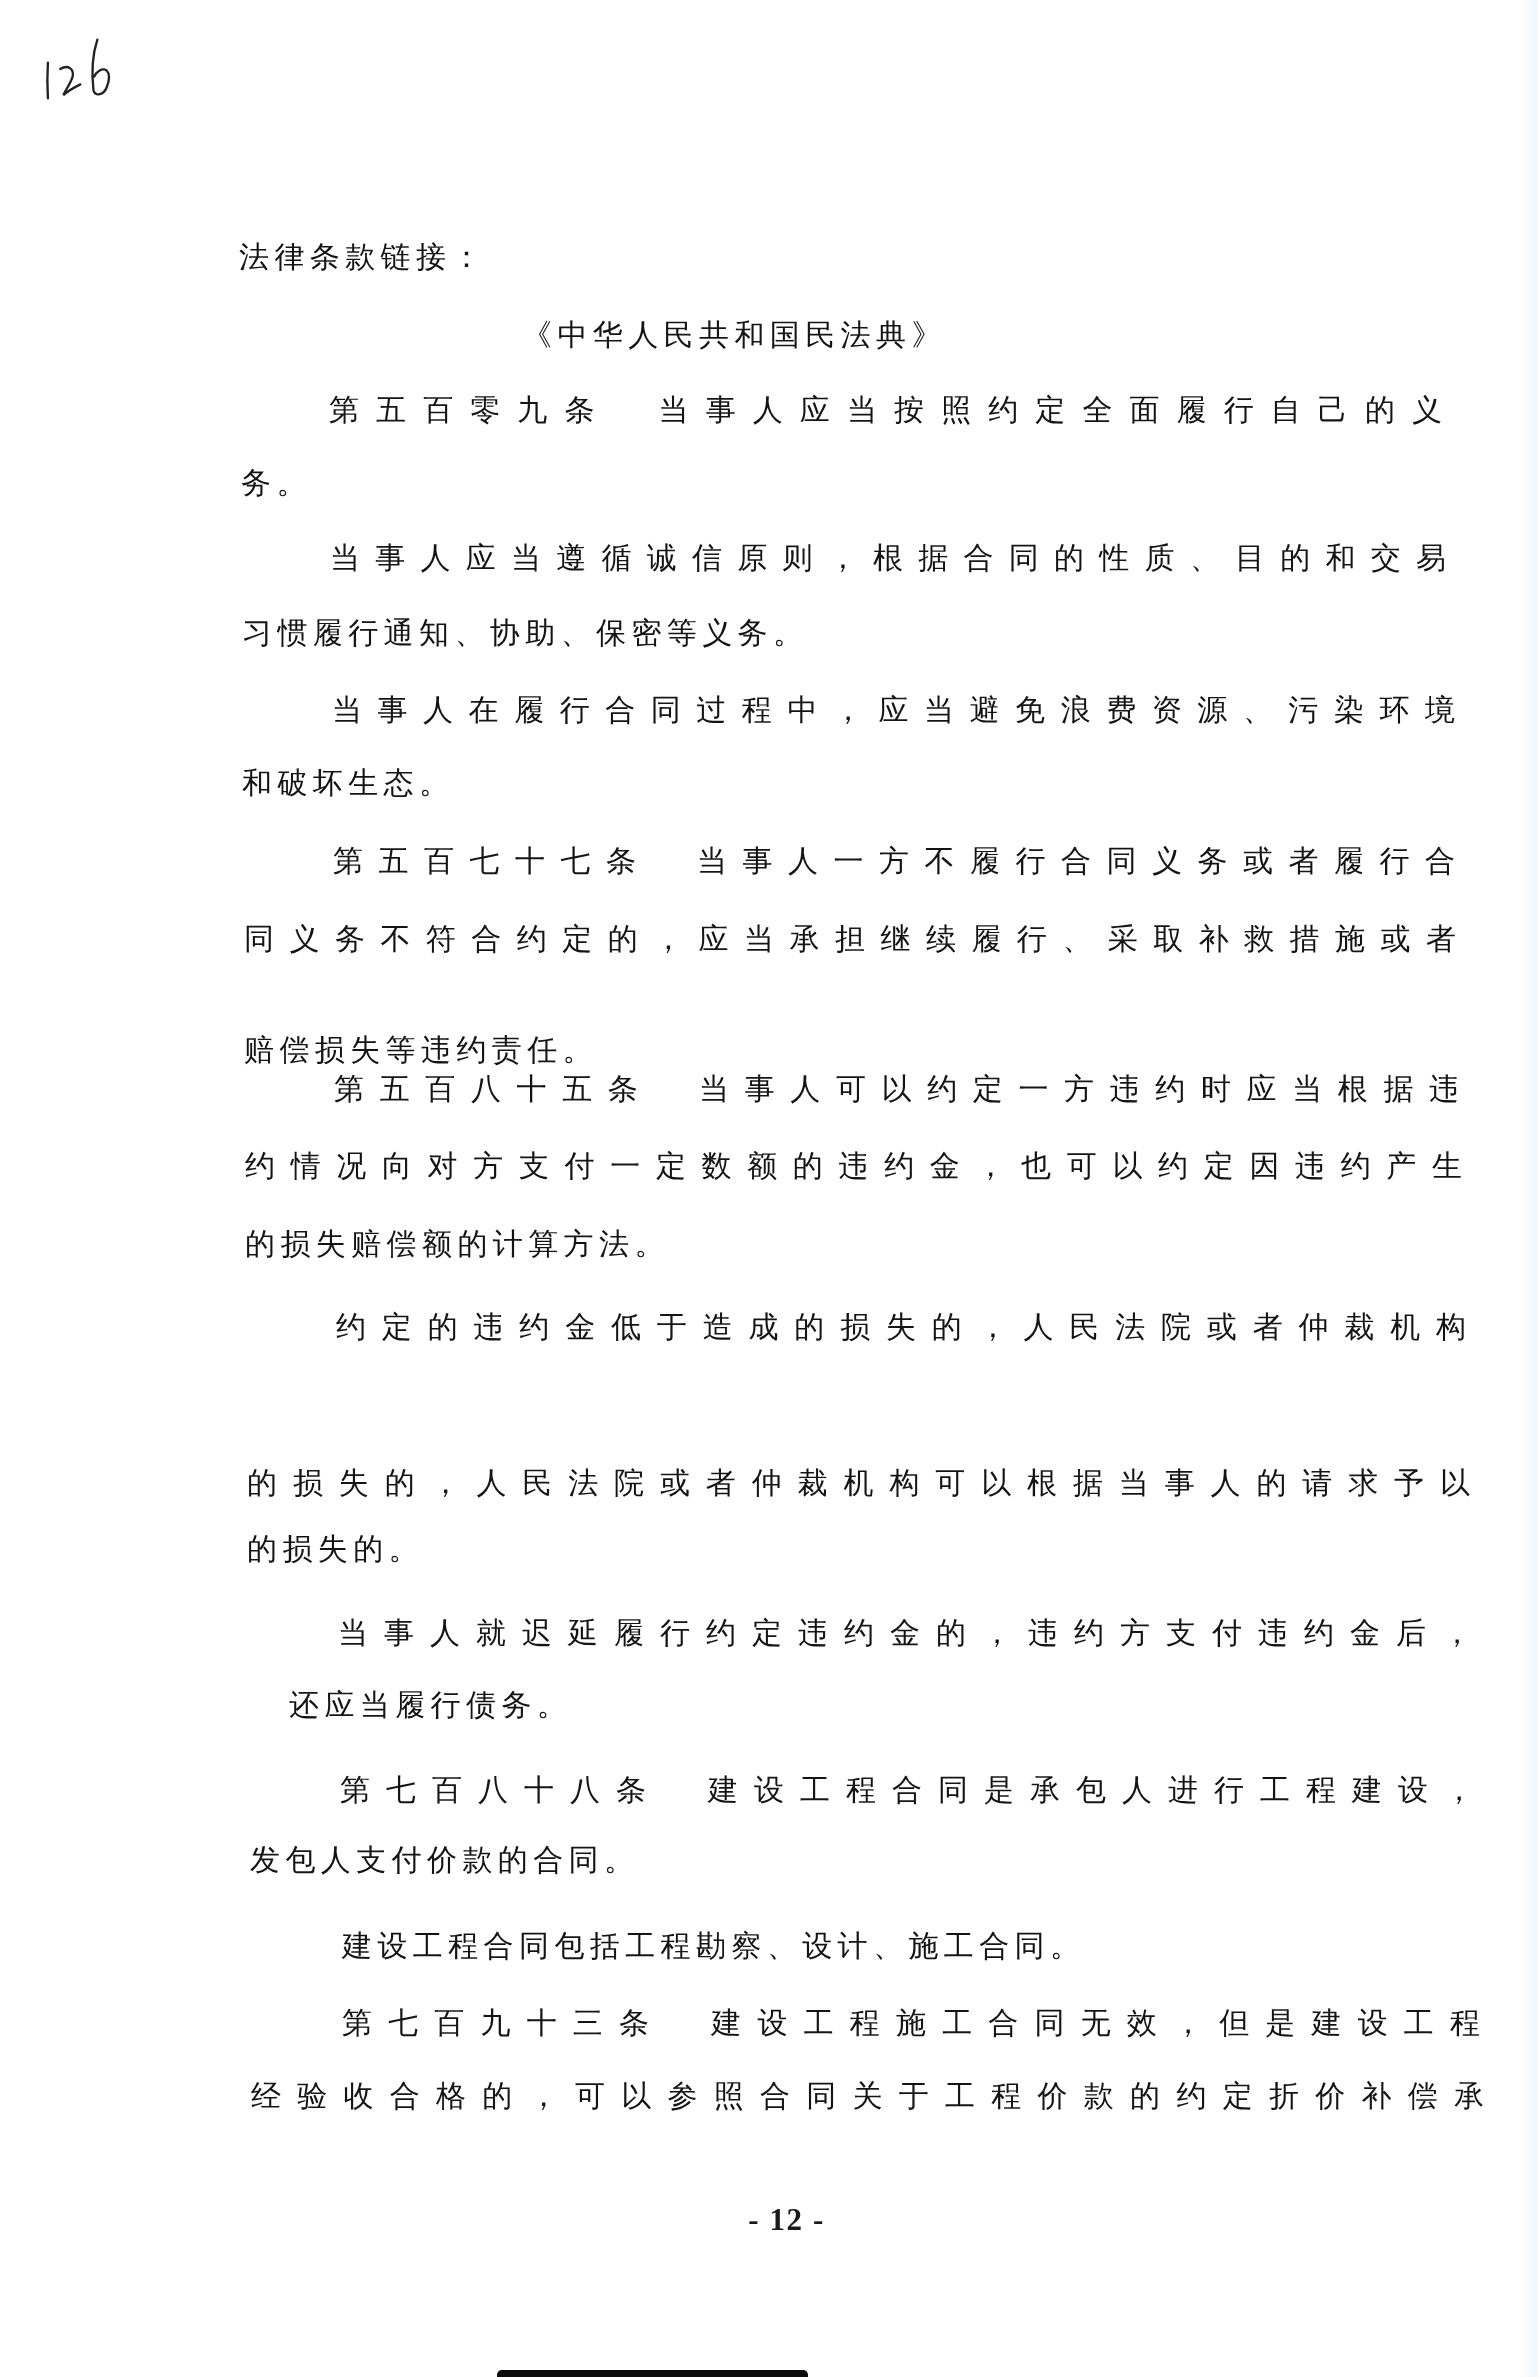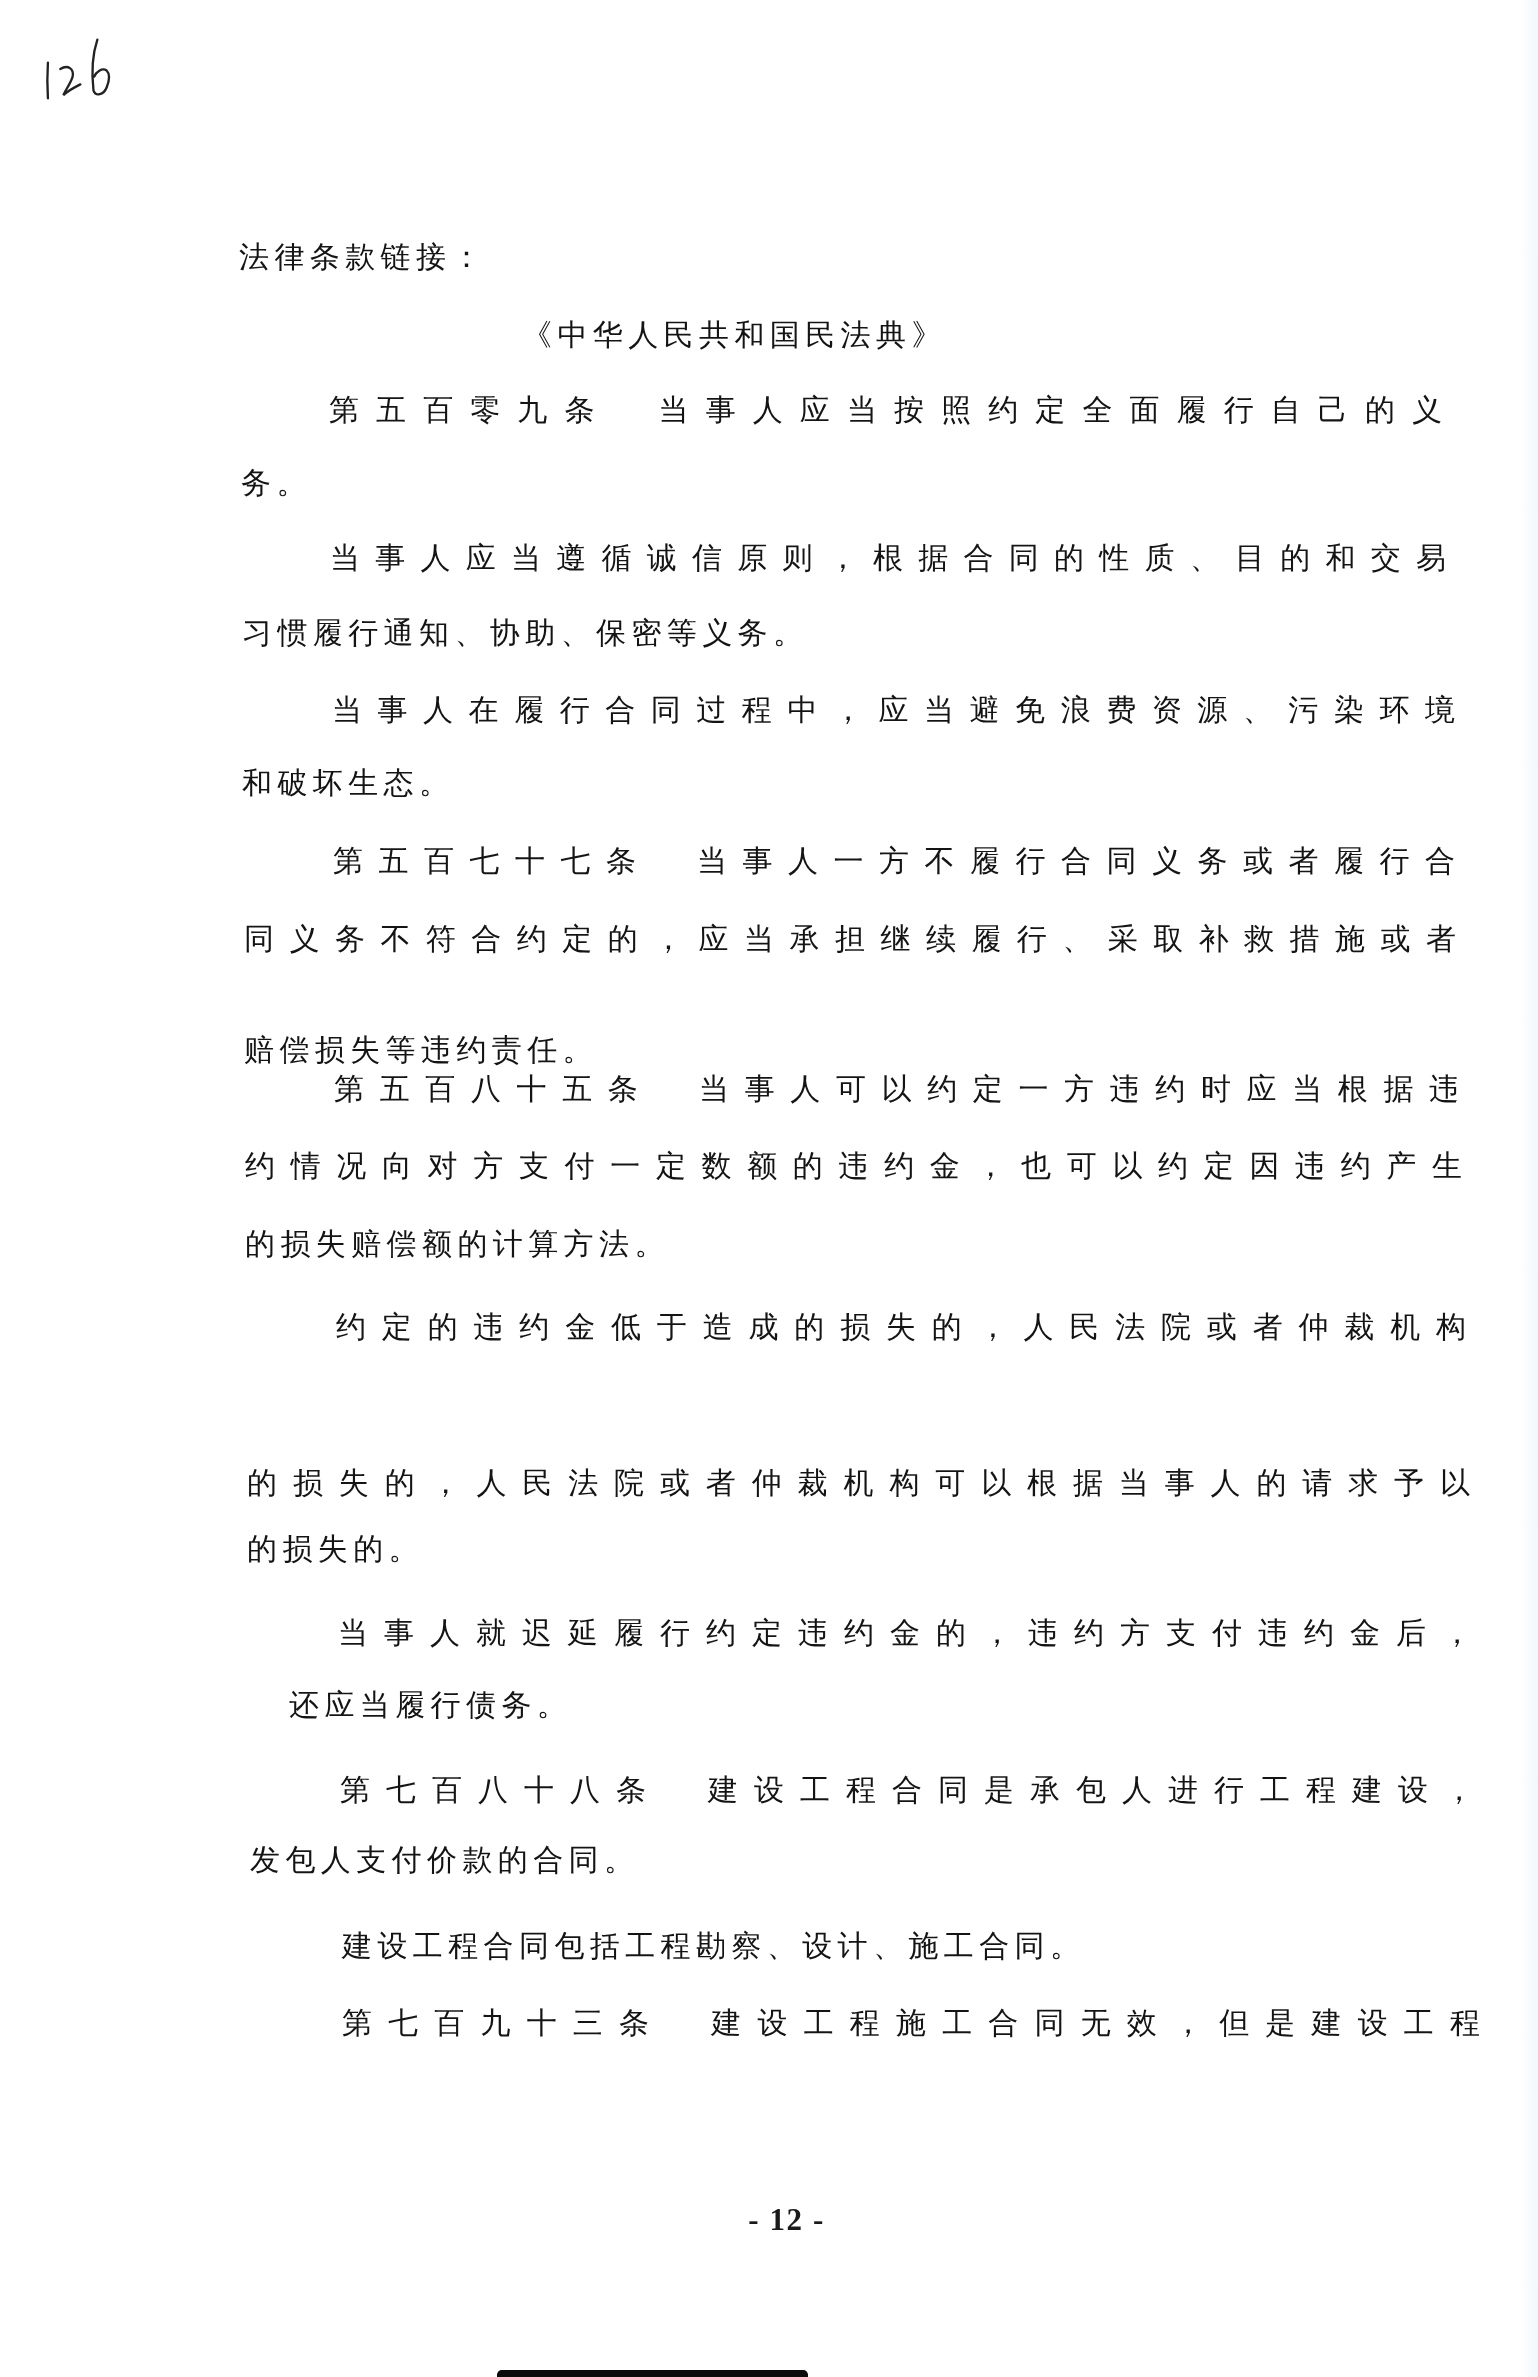--- a/index.html
+++ b/index.html
@@ -97,18 +97,19 @@
   <div class="line" style="top:1243px; left:245px;">的损失赔偿额的计算方法。</div>
   <div class="line justify" style="top:1326px; left:336px; width:1130px;">约定的违约金低于造成的损失的，人民法院或者仲裁机构</div>
   <div class="line justify" style="top:1482px; left:247px; width:1223px;">的损失的，人民法院或者仲裁机构可以根据当事人的请求予以</div>
   <div class="line" style="top:1548px; left:247px;">的损失的。</div>
   <div class="line justify" style="top:1632px; left:338px; width:1134px;">当事人就迟延履行约定违约金的，违约方支付违约金后，</div>
   <div class="line" style="top:1704px; left:249px;margin-left:40px;">还应当履行债务。</div>
   <div class="line justify" style="top:1789px; left:340px; width:1134px;">第七百八十八条　建设工程合同是承包人进行工程建设，</div>
   <div class="line" style="top:1859px; left:250px;">发包人支付价款的合同。</div>
   <div class="line" style="top:1945px; left:342px;">建设工程合同包括工程勘察、设计、施工合同。</div>
   <div class="line justify" style="top:2022px; left:342px; width:1138px;">第七百九十三条　建设工程施工合同无效，但是建设工程</div>
+  <div class="line justify" style="top:2095px; left:251px; width:1233px;">经验收合格的，可以参照合同关于工程价款的约定折价补偿承</div>
 
   <div class="page-number">- 12 -</div>
 
   <div class="scan-artifact"></div>
 </div>
 
 
 </body></html>

